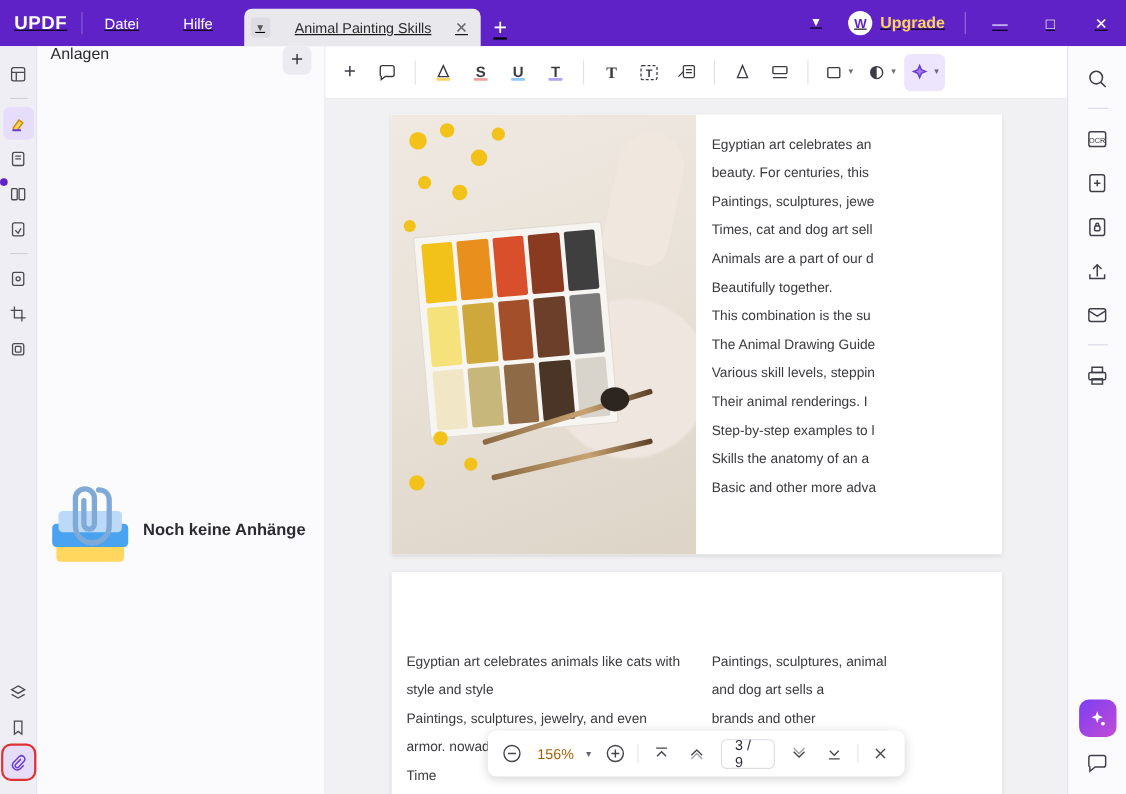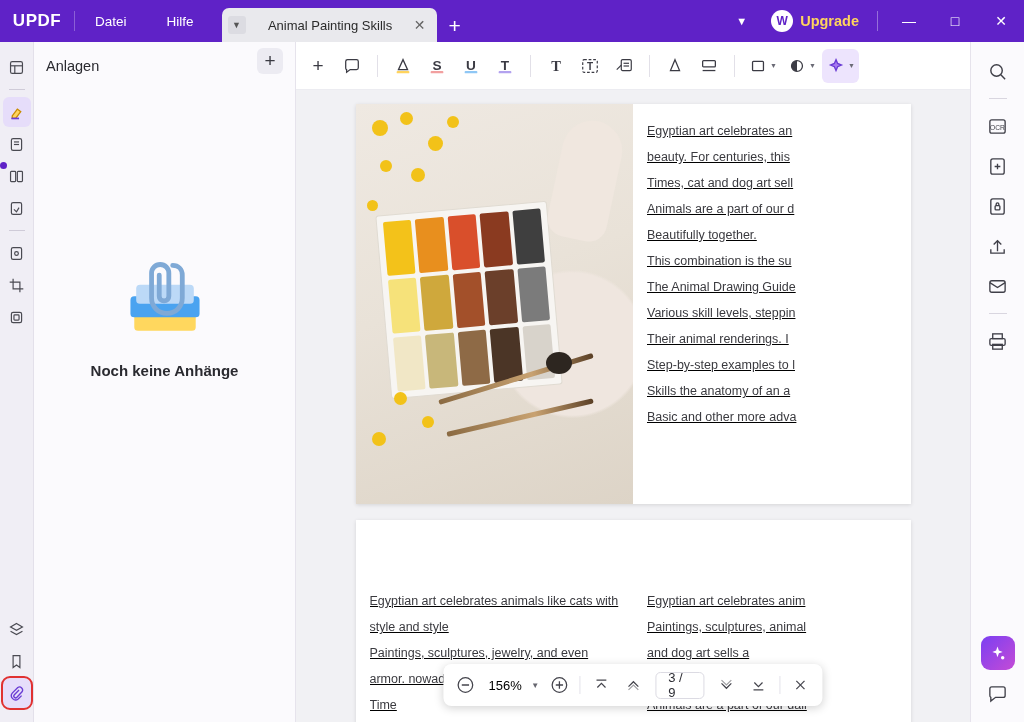--- a/index.html
+++ b/index.html
@@ -16,20 +16,21 @@
     display: flex; flex-direction: column;
   }
 
   
   .titlebar {
     height: 42px;
     background: #5f22c7;
     display: flex; align-items: stretch;
     position: relative;
     flex: 0 0 42px;
+    text-decoration: underline;
   }
   .logo {
     width: 74px; display: flex; align-items: center; justify-content: center;
     color: #fff; font-weight: bold; font-size: 17px; letter-spacing: .5px;
   }
   .menu-sep {
     width: 1px; background: rgba(255,255,255,.28); margin: 11px 0;
   }
   .menu-item {
     display: flex; align-items: center; padding: 14px 20px;
@@ -95,30 +96,30 @@
     position: absolute; left: 0px; top: 120px;
     width: 7px; height: 7px; border-radius: 50%; background: #5f22c7;
   }
 
   
   .panel {
     width: 262px; background: #fbfafd; border-right: 1px solid #e6e3ec;
     display: flex; flex-direction: column; position: relative;
   }
   .panel-head {
-    height: 48px; display: flex; align-items: flex-end; padding: 16px 12px;
+    height: 48px; display: flex; align-items: flex-start; padding: 0 12px;
     font-size: 14.5px; color: #2a2a30;
   }
   .panel-head .add {
     margin-left: auto; width: 26px; height: 26px; border-radius: 6px;
     display: flex; align-items: center; justify-content: center;
     font-size: 19px; color: #3a3a42; background: #ecebf2;
   }
   .panel-empty {
-    flex: 1; display: flex; flex-direction: column; align-items: center;
+    flex: 1; display: flex; flex-direction: row; align-items: center;
     padding-top: 162px; text-align: left;
   }
   .clip-art { width: 96px; height: 96px; margin-bottom: 14px; }
   .panel-empty h3 { font-size: 15px; color: #2a2a30; font-weight: bold; margin-bottom: 12px; }
   .panel-empty p { font-size: 13px; color: #8d8c98; line-height: 1.7; width: 170px; }
 
   
   .tooltip-wrap {
     position: absolute; left: 158px; top: 50px;
     border: 2px solid #e03131; border-radius: 4px; padding: 5px;
@@ -143,21 +144,21 @@
   .tb.purple { background: #ede4fd; }
   .tb .mini-caret { font-size: 7px; color: #6a6a75; }
   .tb-sep { width: 1px; height: 22px; background: #e2e0e8; margin: 0 7px; }
 
   .doc-area {
     flex: 1; background: #f1f1f4; overflow: hidden; position: relative;
     padding: 14px 0 0 0;
   }
   .page {
     background: #fff; margin: 0 auto 16px auto; width: 555px;
-    display: flex; box-shadow: 0 1px 4px rgba(0,0,0,.12); text-decoration: underline;
+    display: flex; box-shadow: 0 1px 4px rgba(0,0,0,.12);
   }
   .page-1 { height: 400px; }
   .page-2 { height: 210px; }
   .page-half { width: 50%; position: relative; overflow: hidden; }
   .photo {
     width: 100%; height: 100%;
     background:
       radial-gradient(circle at 78% 60%, #efe6df 0 22%, rgba(239,230,223,0) 23%),
       linear-gradient(160deg, #efe9e2 0%, #e9e2d8 45%, #ddd4c7 100%);
     position: relative;
@@ -201,21 +202,21 @@
     background: #fff; border-radius: 8px; box-shadow: 0 2px 10px rgba(0,0,0,.18);
     height: 42px; display: flex; align-items: center; padding: 0 8px; gap: 4px;
     z-index: 20;
   }
   .zb {
     width: 30px; height: 30px; border-radius: 6px;
     display: flex; align-items: center; justify-content: center;
     color: #44444c; font-size: 16px;
   }
   .zoom-val {
-    font-size: 13px; color: #000000; min-width: 44px; text-align: center;
+    font-size: 13px; color: #a16207; min-width: 44px; text-align: center;
   }
   .zoom-caret { font-size: 8px; color: #66666f; margin-right: 2px; }
   .pagebox {
     border: 1px solid #dcdbe3; border-radius: 5px; height: 27px;
     display: flex; align-items: center; justify-content: center;
     font-size: 13px; color: #2c2c33; padding: 0 12px; margin: 0 4px;
   }
   .zb-sep { width: 1px; height: 18px; background: #e3e2ea; margin: 0 3px; }
 
   
@@ -490,20 +491,21 @@
               <div class="mimosa" style="left:6%;  top:82%; width:14px;height:14px;"></div>
               <div class="brush" style="left:30%; top:74%; width:58%; transform: rotate(-17deg);"></div>
               <div class="brush" style="left:33%; top:82%; width:54%; transform: rotate(-13deg);"></div>
               <div class="bunny-ear"></div>
               <div class="bunny-eye"></div>
             </div>
           </div>
           <div class="page-half text-col">
             <p>Egyptian art celebrates an</p>
             <p>beauty. For centuries, this</p>
+            <p>Paintings, sculptures, jewe</p>
             <p>Times, cat and dog art sell</p>
             <p>Animals are a part of our d</p>
             <p>Beautifully together.</p>
             <p>This combination is the su</p>
             <p>The Animal Drawing Guide</p>
             <p>Various skill levels, steppin</p>
             <p>Their animal renderings. I</p>
             <p>Step-by-step examples to l</p>
             <p>Skills the anatomy of an a</p>
             <p>Basic and other more adva</p>
@@ -511,21 +513,20 @@
         </div>
 
         <div class="page page-2">
           <div class="page-half text-col left" style="padding-top:68px;">
             <p>Egyptian art celebrates animals like cats with style and style</p>
             <p>Paintings, sculptures, jewelry, and even armor. nowadays</p>
             <p>Time</p>
 
           </div>
           <div class="page-half text-col" style="padding-top:68px;">
-            <p>Egyptian art celebrates anim</p>
             <p>Paintings, sculptures, animal</p>
             <p>and dog art sells a</p>
             <p>brands and other</p>
             <p>Animals are a part of our dail</p>
           </div>
         </div>
 
         <div class="zoombar">
           <div class="zb">
             <svg width="20" height="20" viewBox="0 0 22 22" fill="none" stroke="#44444c" stroke-width="1.4">

